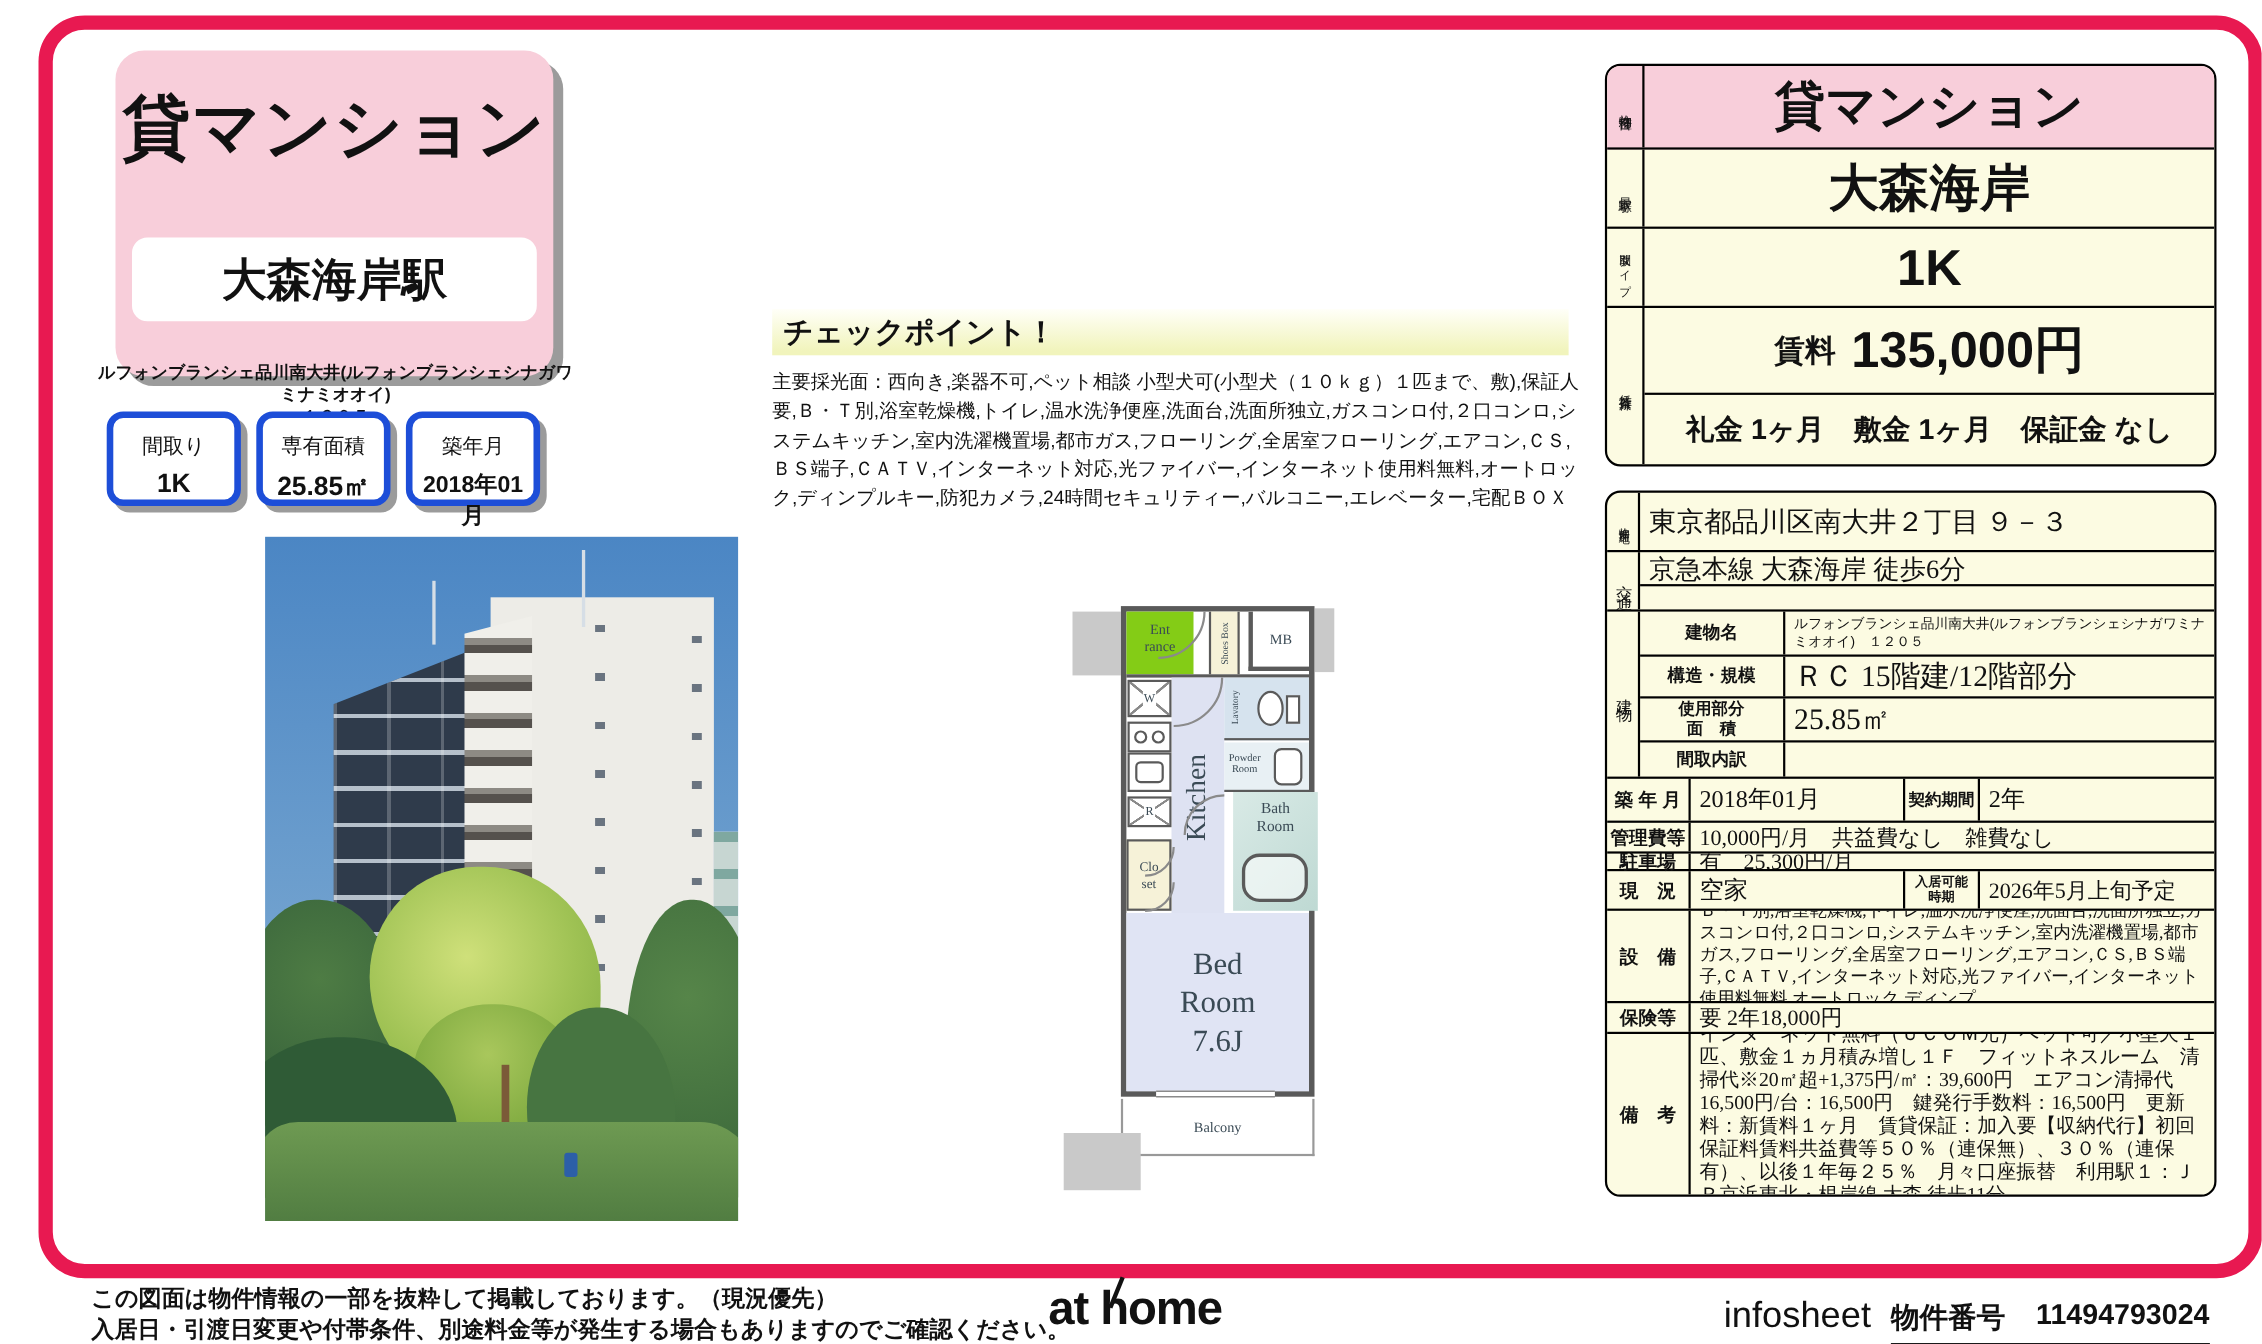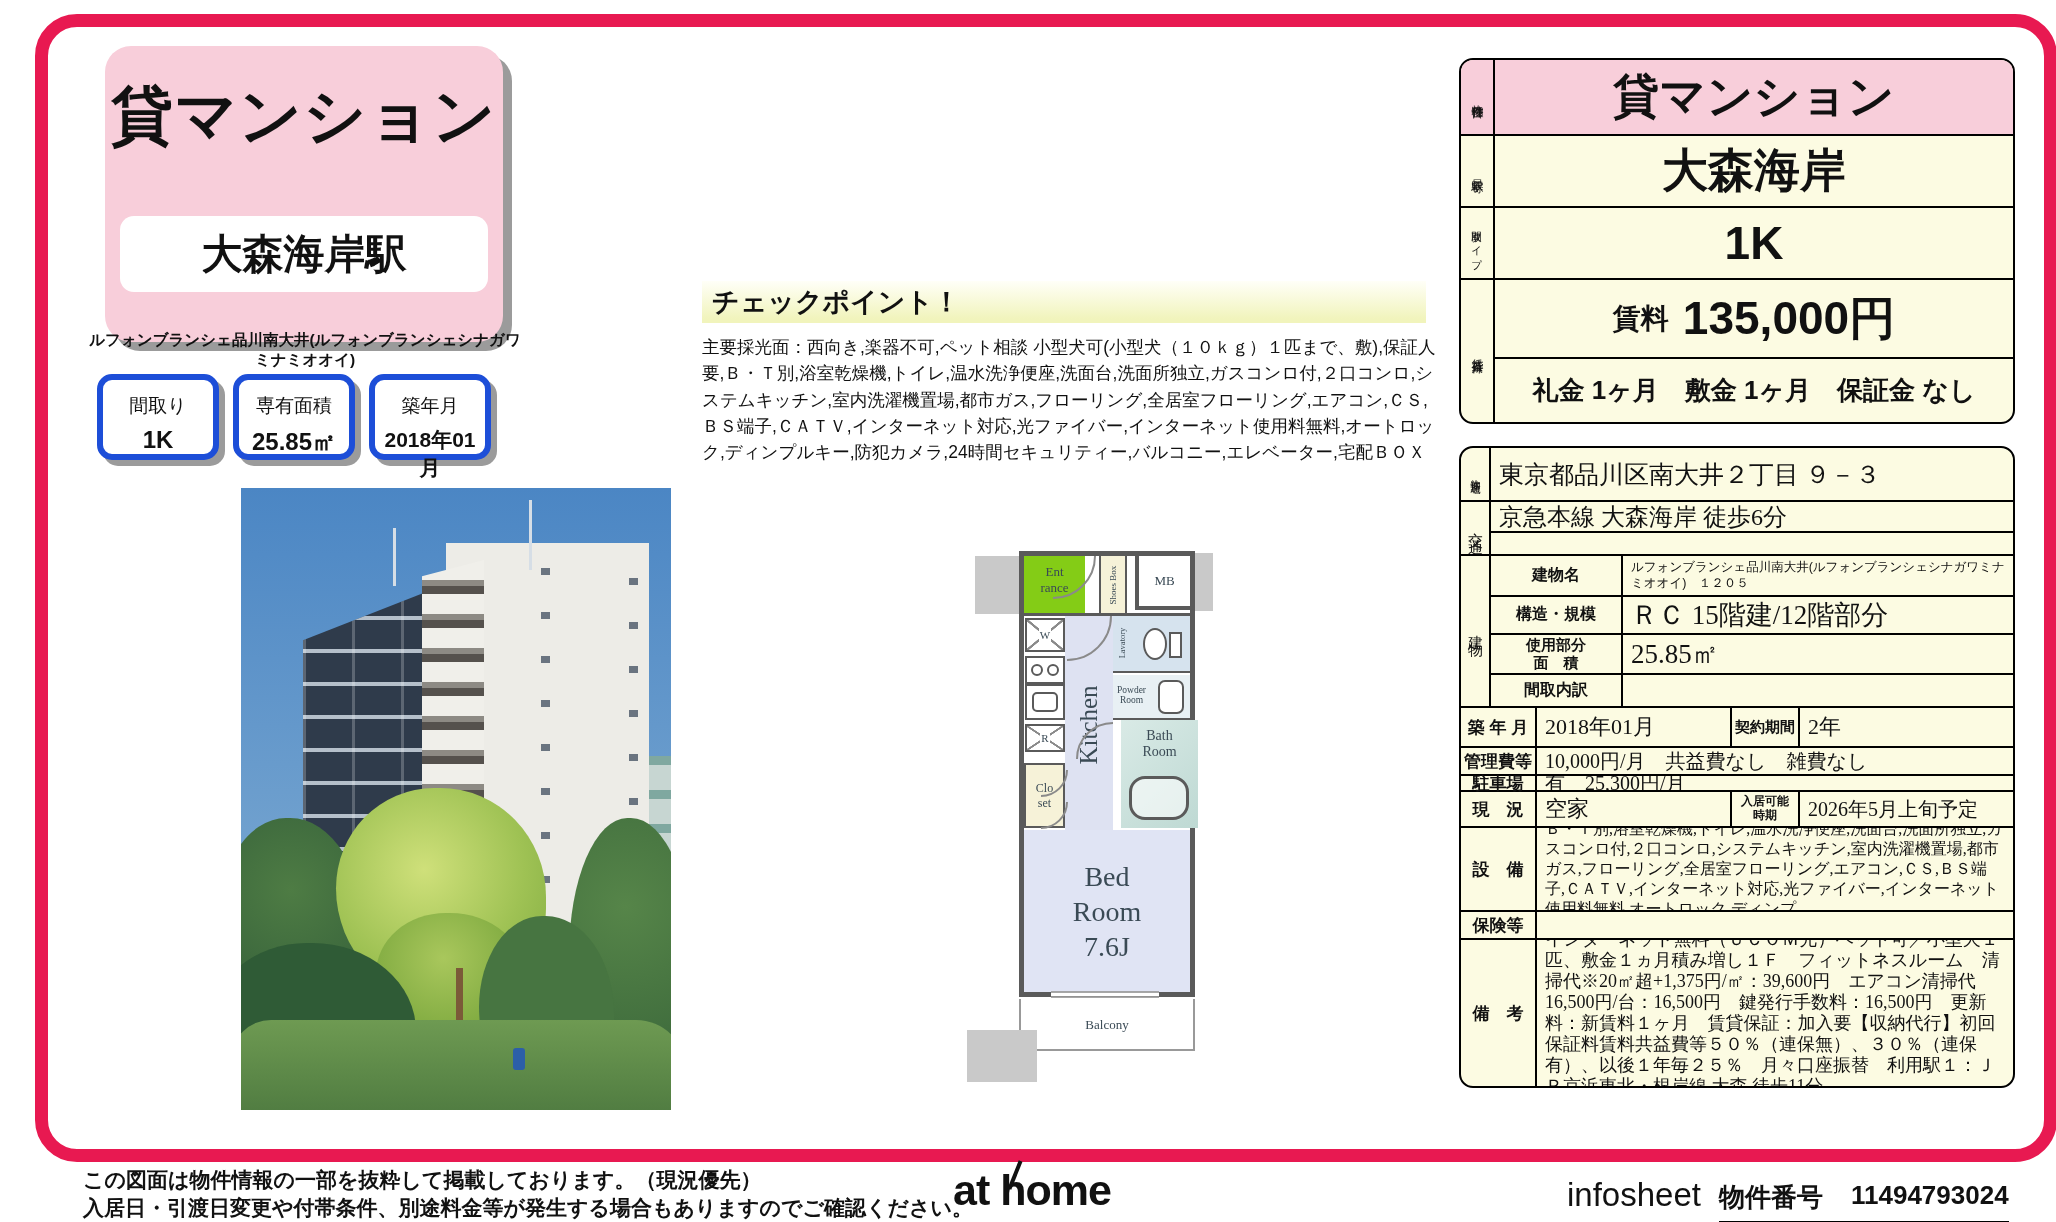--- a/index.html
+++ b/index.html
@@ -339,20 +339,21 @@
       <div class="hlabel2 pre" style="font-size:12px;line-height:1.15">入居可能
 時期</div>
       <div class="v2 serif" style="font-size:20px">2026年5月上旬予定</div>
     </div>
     <div class="trow" style="height:84px">
       <div class="hlabel">設　備</div>
       <div class="t2val serif" style="font-size:16px;line-height:20px">Ｂ・Ｔ別,浴室乾燥機,トイレ,温水洗浄便座,洗面台,洗面所独立,ガスコンロ付,２口コンロ,システムキッチン,室内洗濯機置場,都市ガス,フローリング,全居室フローリング,エアコン,ＣＳ,ＢＳ端子,ＣＡＴＶ,インターネット対応,光ファイバー,インターネット使用料無料,オートロック,ディンプ...</div>
     </div>
     <div class="trow" style="height:28px">
       <div class="hlabel">保険等</div>
+      <div class="t2val serif" style="font-size:20px">要 2年18,000円</div>
     </div>
     <div class="trow" style="height:146px">
       <div class="hlabel">備　考</div>
       <div class="t2val serif" style="font-size:18px;line-height:21px">インターネット無料（ＵＣＯＭ光）ペット可／小型犬１匹、敷金１ヵ月積み増し１Ｆ　フィットネスルーム　清掃代※20㎡超+1,375円/㎡：39,600円　エアコン清掃代16,500円/台：16,500円　鍵発行手数料：16,500円　更新料：新賃料１ヶ月　賃貸保証：加入要【収納代行】初回保証料賃料共益費等５０％（連保無）、３０％（連保有）、以後１年毎２５％　月々口座振替　利用駅１：ＪＲ京浜東北・根岸線 大森 徒歩11分</div>
     </div>
   </div>
 
   <div class="abs disc" style="top:1166px">この図面は物件情報の一部を抜粋して掲載しております。（現況優先）</div>
   <div class="abs disc" style="top:1194px">入居日・引渡日変更や付帯条件、別途料金等が発生する場合もありますのでご確認ください。</div>
   <div class="abs logo">at home</div>

